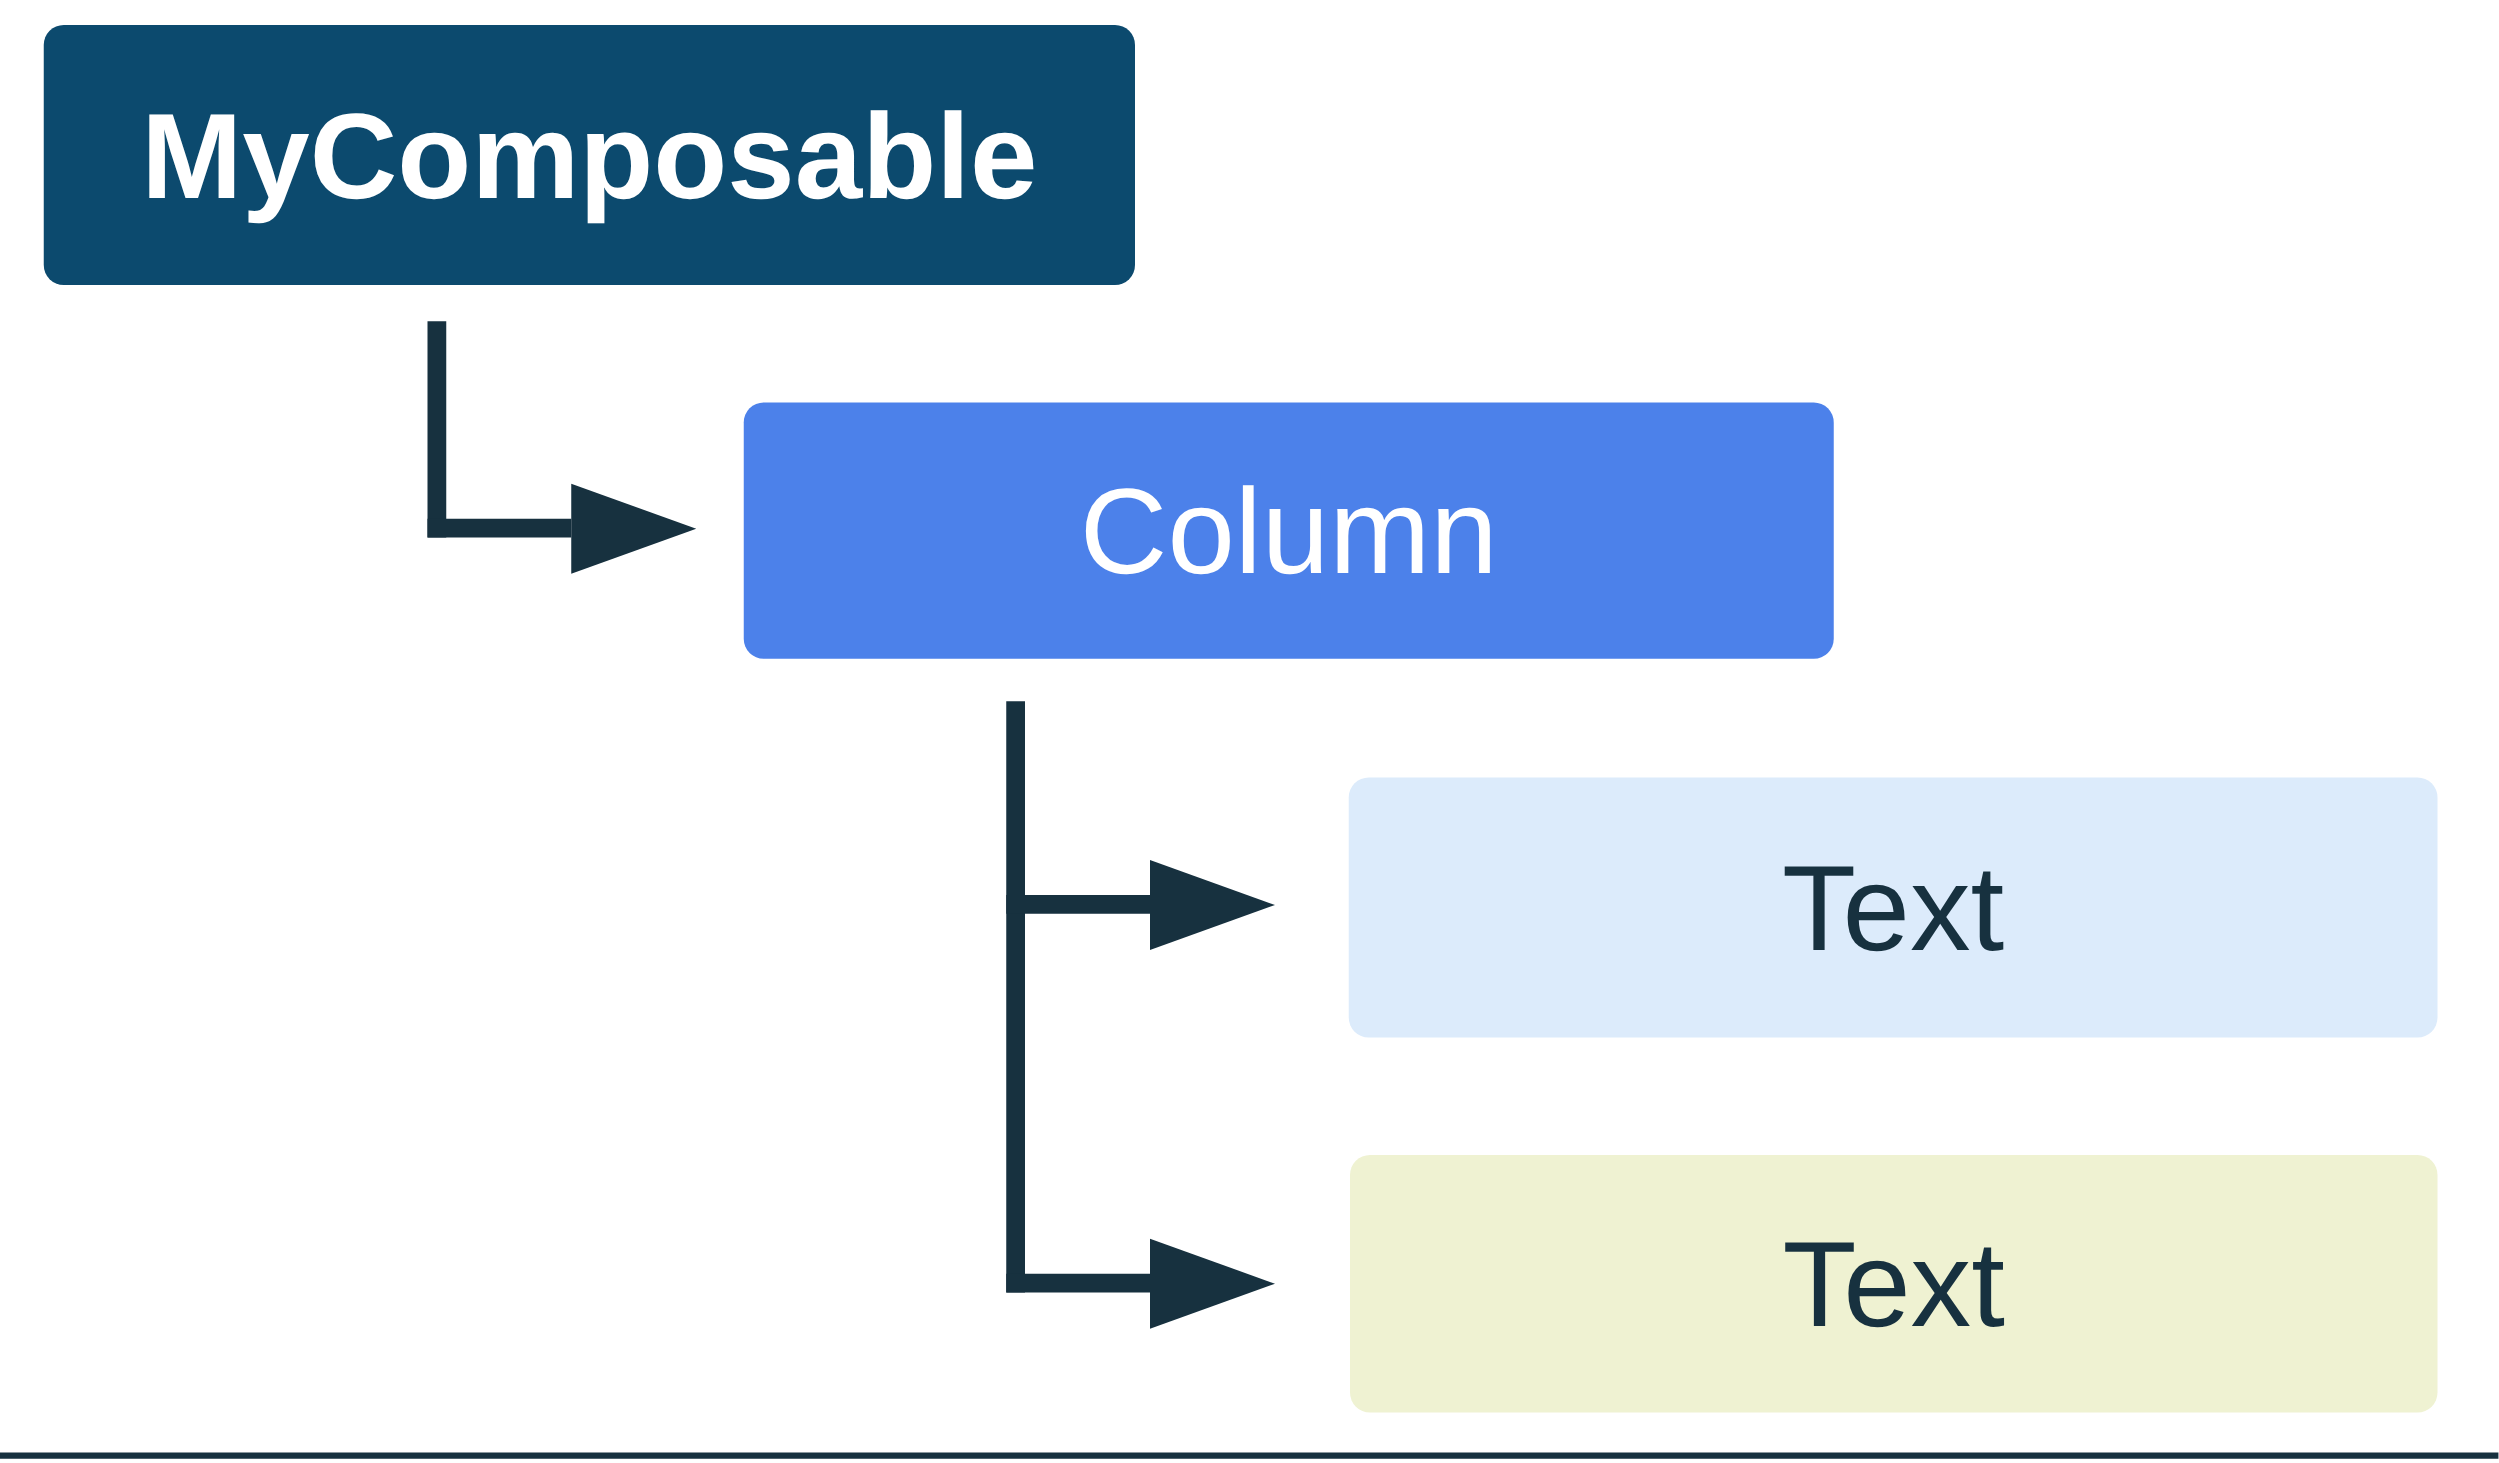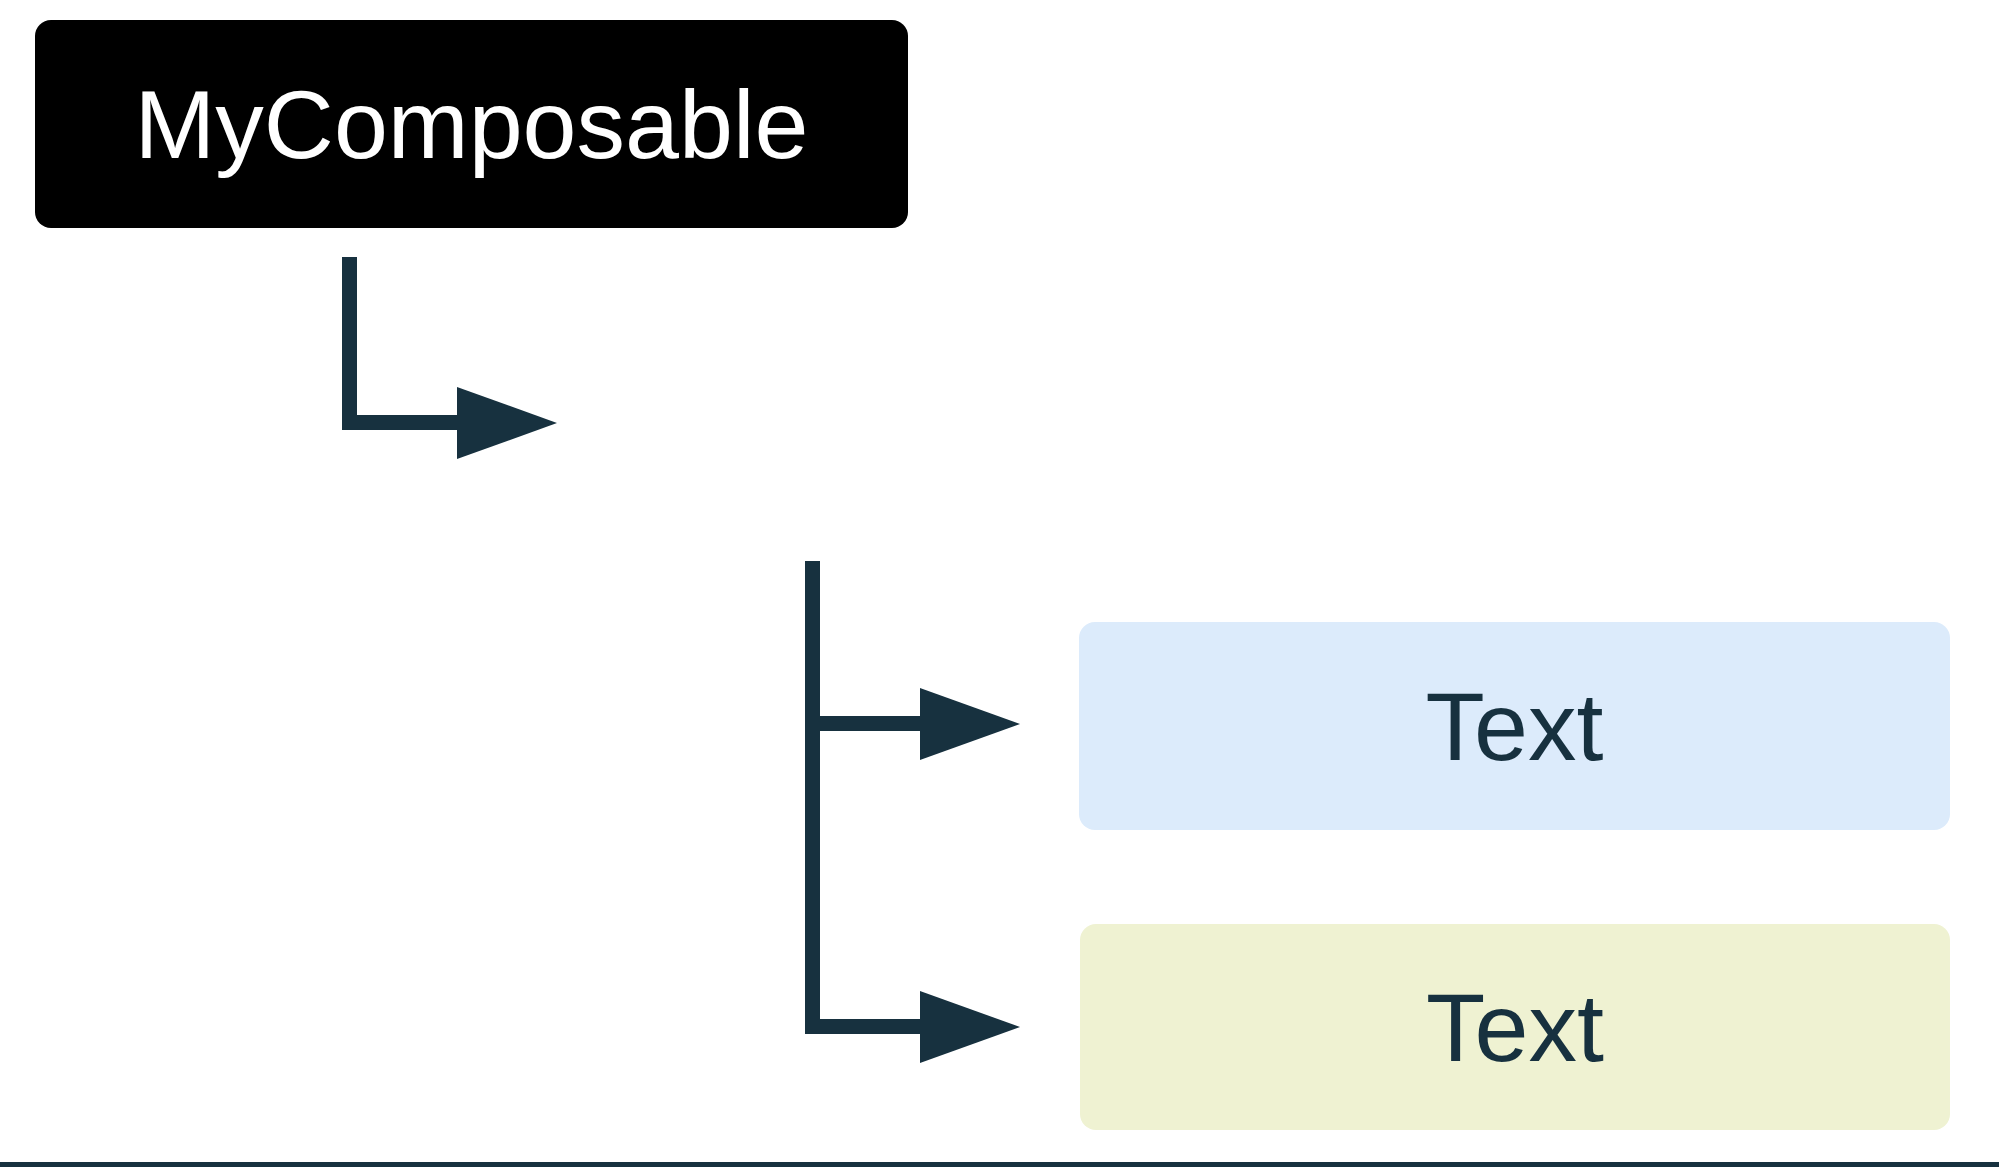--- a/index.html
+++ b/index.html
@@ -41,24 +41,27 @@
   .ah2{ left:920px; top:688px; }
   .ah3{ left:920px; top:991px; }
 
   .bottom-rule{ position:absolute; left:0; top:1162px; width:1999px; height:5px; background:var(--c-arrow); }
 </style>
 </head>
 <body>
 
 <div class="canvas">
 
-  <div class="node node-mycomposable" style="background: #000000; color: rgb(255, 255, 255);">
+  <div class="node node-mycomposable" style="background: #0c4a6e; color: rgb(255, 255, 255); font-weight: bold;">
     <span>MyComposable</span>
   </div>
 
+  <div class="node node-column" style="background: rgb(76, 129, 234); color: rgb(255, 255, 255);">
+    <span>Column</span>
+  </div>
 
   <div class="node node-text1" style="background: rgb(220, 235, 251); color: rgb(23, 49, 63);">
     <span>Text</span>
   </div>
 
   <div class="node node-text2" style="background: rgb(239, 242, 210); color: rgb(23, 49, 63);">
     <span>Text</span>
   </div>
 
   <div class="seg e1-v"></div>

